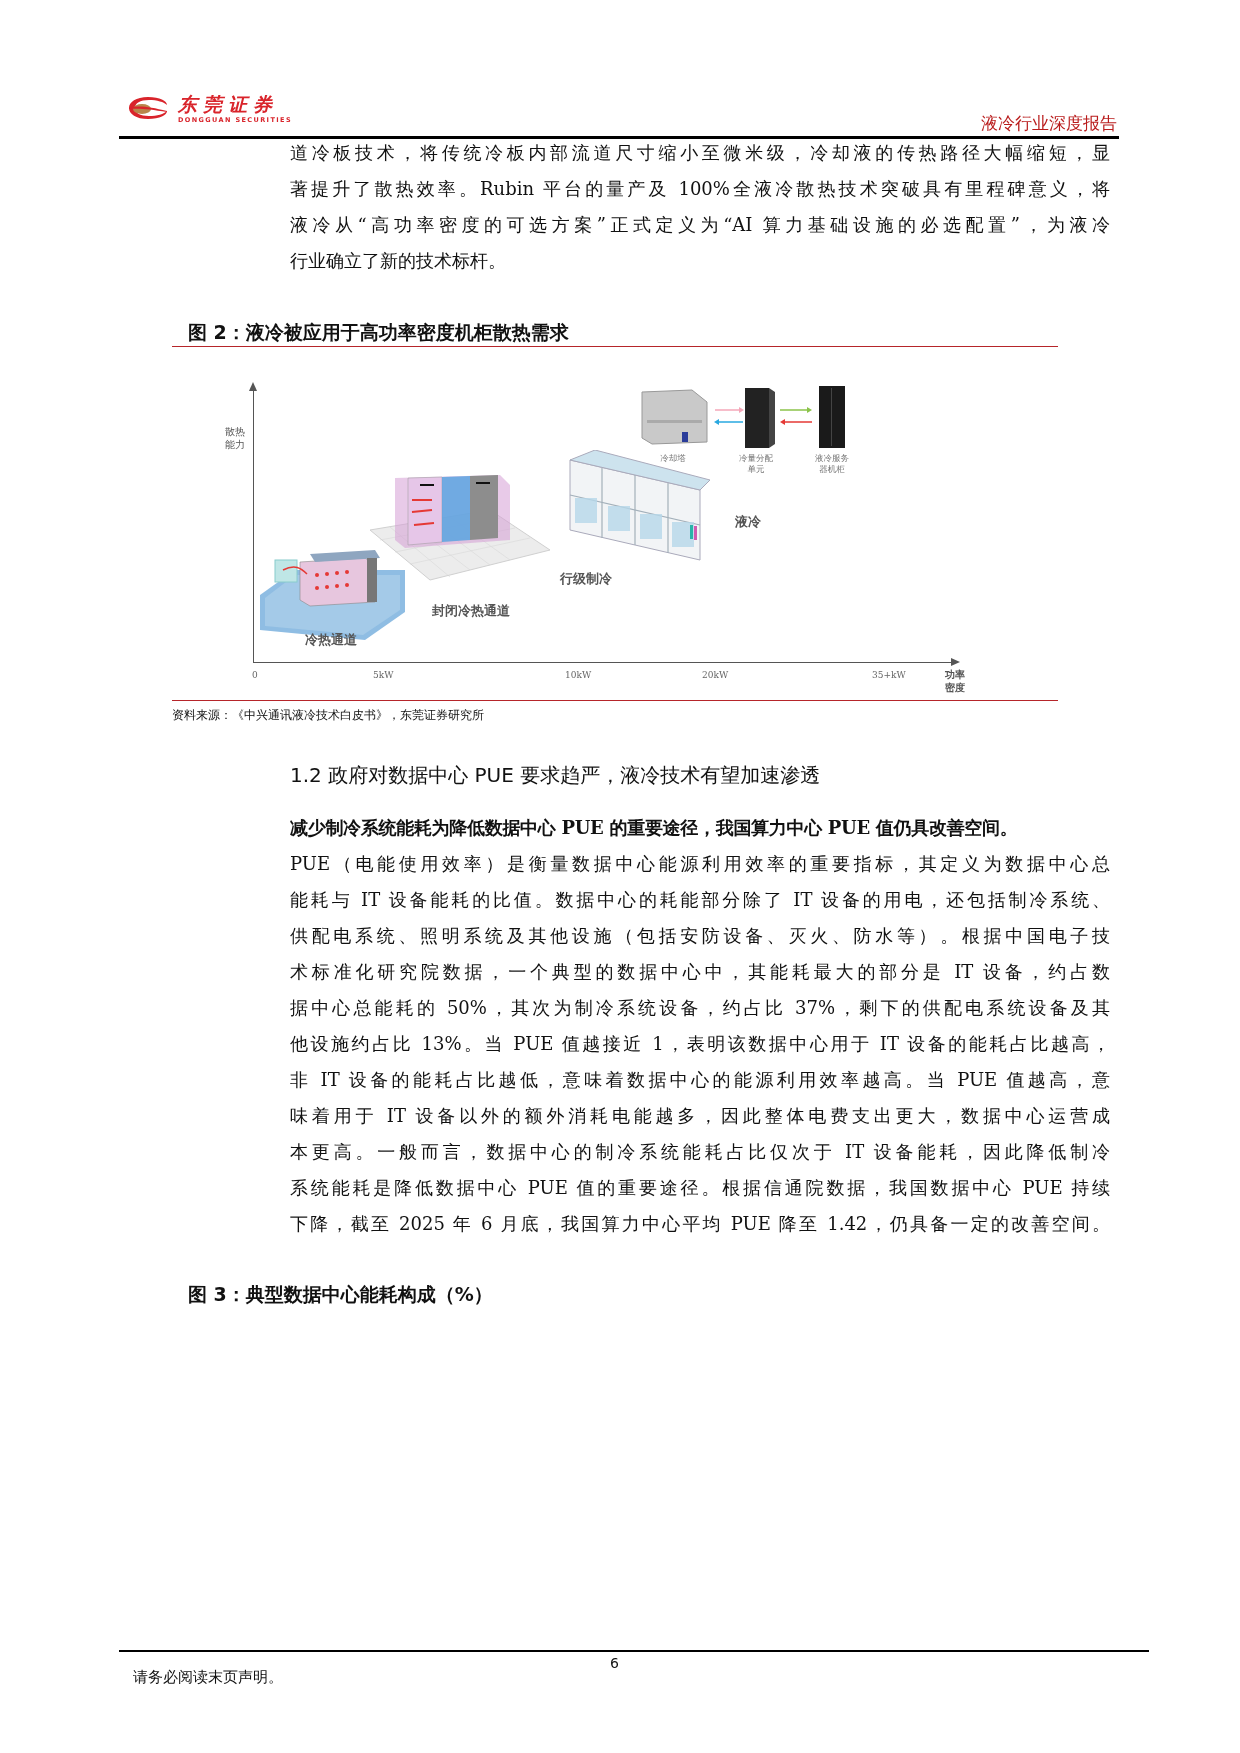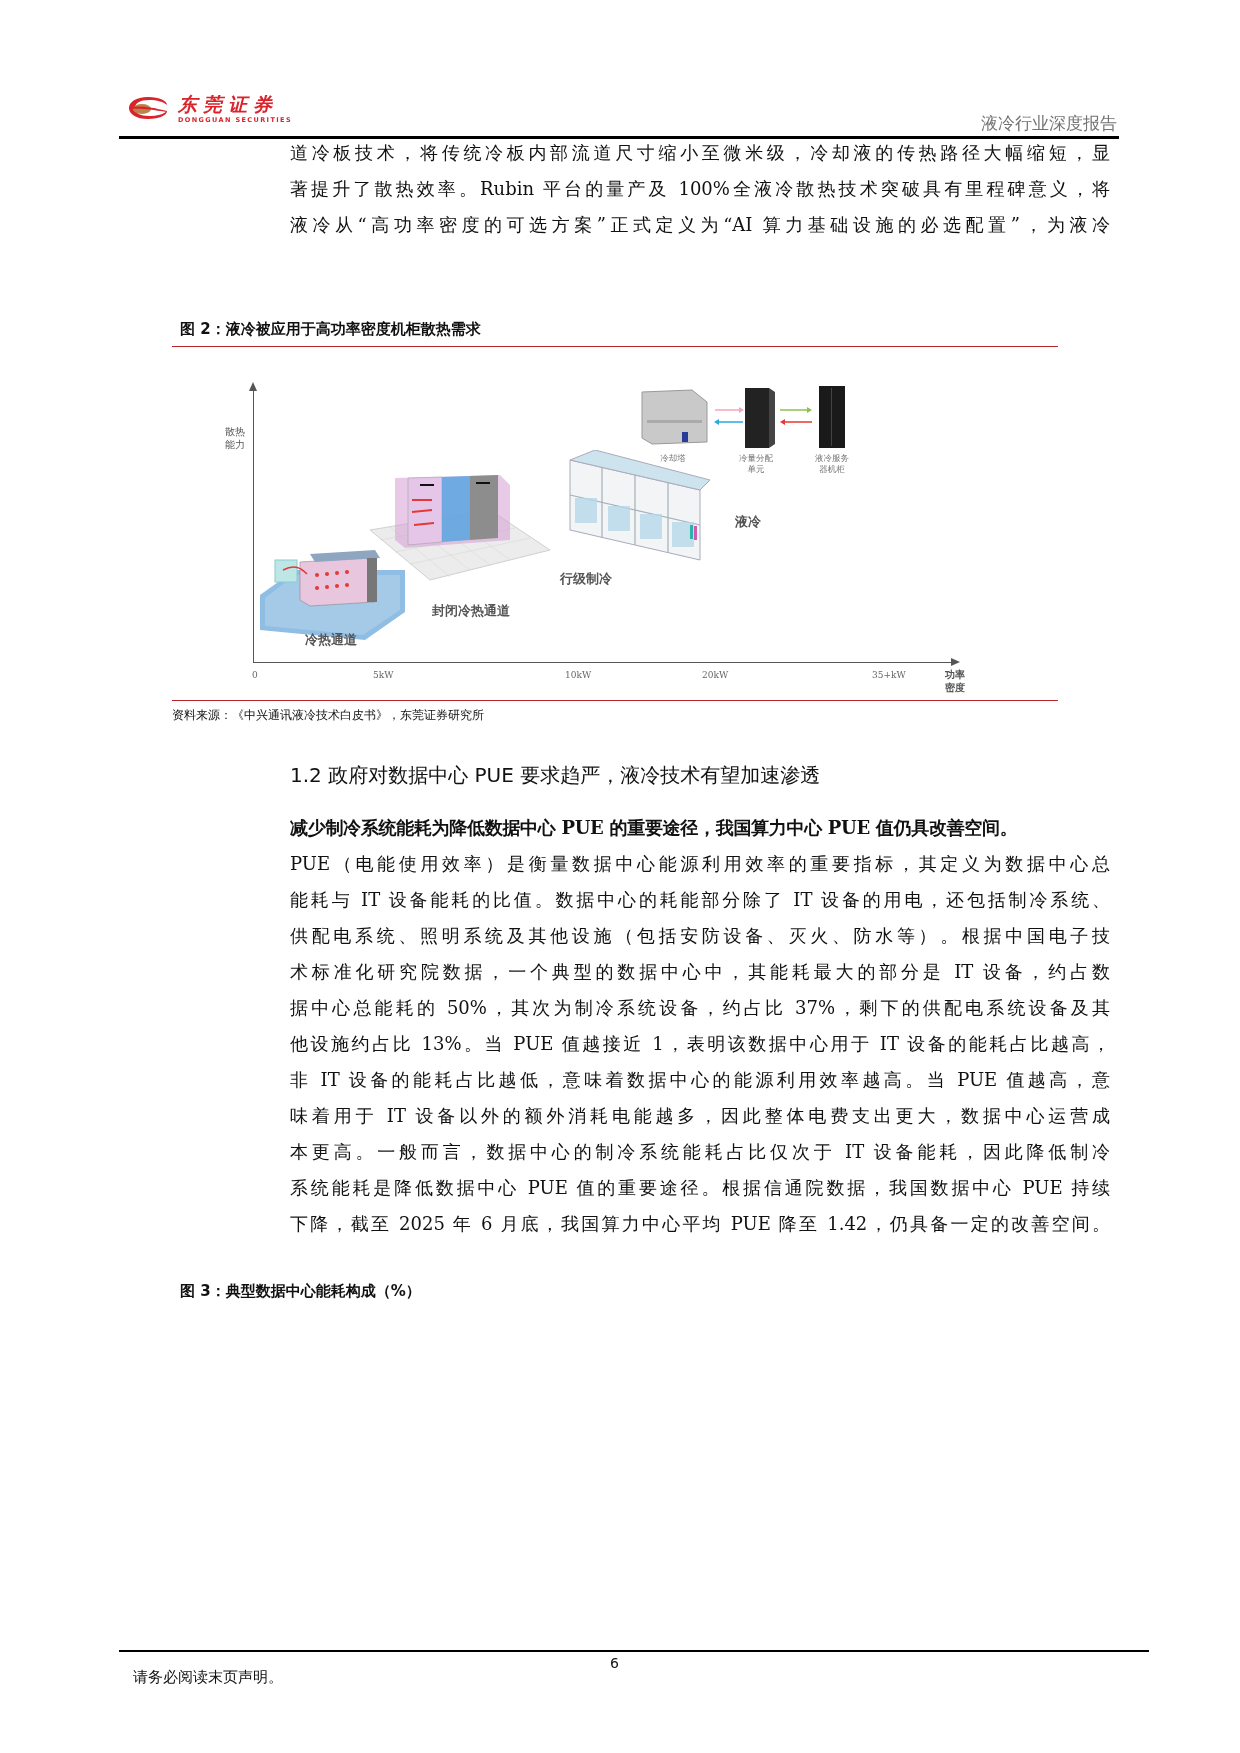--- a/index.html
+++ b/index.html
@@ -7,30 +7,30 @@
          font-family: "DejaVu Serif", "Liberation Serif", serif; color: #111; }
   .abs { position: absolute; }
 
   
   .logo { left: 128px; top: 92px; width: 180px; height: 36px; }
   .logo-mark { position: absolute; left: 0; top: 4px; width: 40px; height: 24px; }
   .logo-cn { position: absolute; left: 50px; top: 0; font-family: "DejaVu Serif", serif; font-weight: bold;
              font-size: 19px; color: #d9242b; letter-spacing: 6px; font-style: italic; }
   .logo-en { position: absolute; left: 50px; top: 24px; font-family: "DejaVu Sans", sans-serif; font-weight: bold;
              font-size: 6.5px; color: #d9242b; letter-spacing: 1.4px; }
-  .header-title { right: 123px; top: 112px; font-family: Liberation Mono, monospace; font-size: 17px; color: #737373; }
+  .header-title { right: 123px; top: 112px; font-family: Liberation Mono, monospace; font-size: 17px; color: #b91c1c; }
   .header-rule { left: 119px; top: 136px; width: 1000px; height: 3px; background: #000; }
 
   
   .para { left: 290px; width: 820px; font-size: 18px; line-height: 36px; text-align: justify;
           text-align-last: auto; font-family: "DejaVu Serif", "Liberation Serif", serif; color: #111; }
   .para .line { display: block; white-space: nowrap; text-align-last: justify; }
   .para .line.last { text-align-last: left; }
 
-  .fig-title { left: 180px; font-family: "DejaVu Sans", sans-serif; font-size: 15px; font-weight: bold; color: #111; }
+  .fig-title { left: 188px; font-family: "DejaVu Sans", sans-serif; font-size: 19px; font-weight: bold; color: #111; }
   .red-rule { left: 172px; width: 886px; height: 1px; background: #b6252a; }
 
   .source { left: 172px; top: 707px; font-family: "DejaVu Sans", sans-serif; font-size: 12px; color: #111; }
 
   .section-heading { left: 290px; top: 762px; font-family: "DejaVu Sans", sans-serif; font-size: 20px; font-weight: normal; color: #111; }
 
   .bold-lead { left: 290px; top: 816px; width: 820px; font-family: "DejaVu Serif", serif; font-weight: bold;
                font-size: 18px; white-space: nowrap; letter-spacing: -0.3px; }
 
   
@@ -64,20 +64,21 @@
   <div class="logo-cn">东莞证券</div>
   <div class="logo-en">DONGGUAN SECURITIES</div>
 </div>
 <div class="abs header-title">液冷行业深度报告</div>
 <div class="abs header-rule"></div>
 
 <div class="abs para" style="top: 135px;">
   <span class="line">道冷板技术，将传统冷板内部流道尺寸缩小至微米级，冷却液的传热路径大幅缩短，显</span>
   <span class="line">著提升了散热效率。Rubin 平台的量产及 100%全液冷散热技术突破具有里程碑意义，将</span>
   <span class="line">液冷从“高功率密度的可选方案”正式定义为“AI 算力基础设施的必选配置”，为液冷</span>
+  <span class="line last">行业确立了新的技术标杆。</span>
 </div>
 
 <div class="abs fig-title" style="top: 320px;">图 2：液冷被应用于高功率密度机柜散热需求</div>
 <div class="abs red-rule" style="top: 346px;"></div>
 
 <div class="abs figure">
   <div class="axis-y"></div>
   <div class="axis-y-arrow"></div>
   <div class="axis-x"></div>
   <div class="axis-x-arrow"></div>

